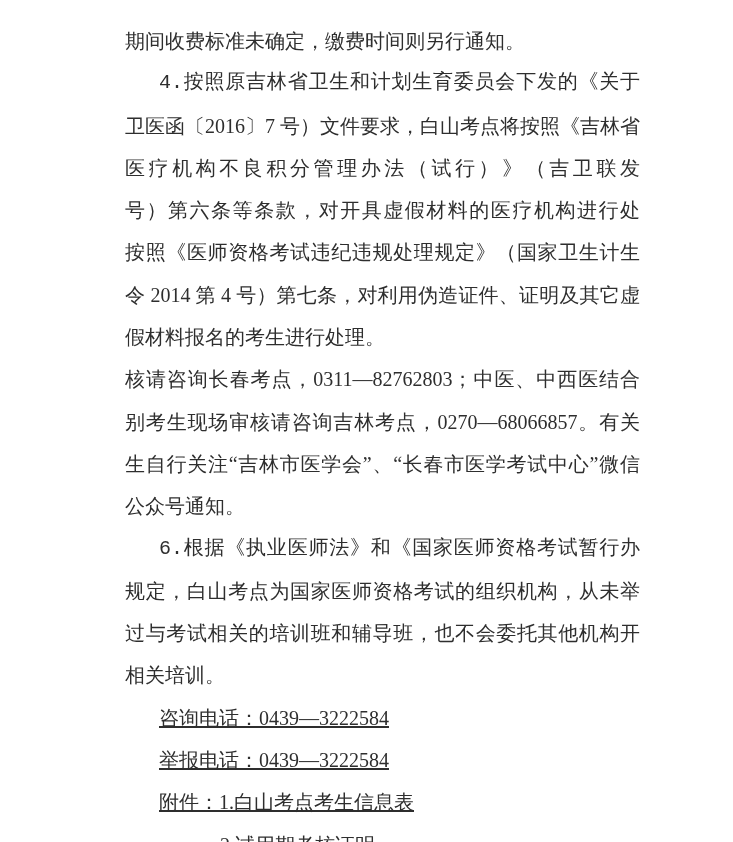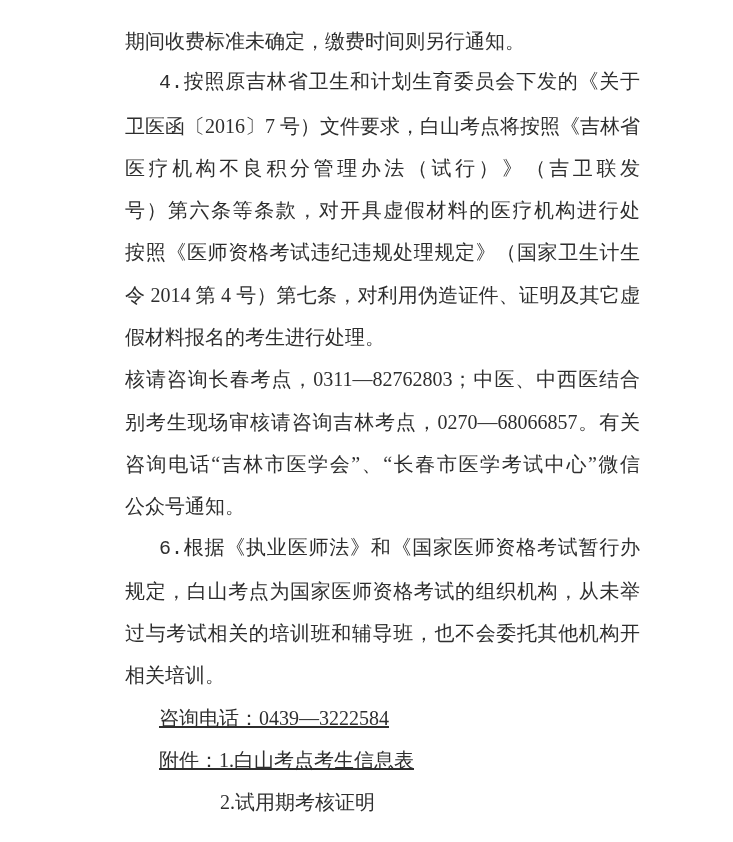--- a/index.html
+++ b/index.html
@@ -77,23 +77,24 @@
       <div class="line end">期间收费标准未确定，缴费时间则另行通知。</div>
       <div class="line para">4.按照原吉林省卫生和计划生育委员会下发的《关于进</div>
       <div class="line full">卫医函〔2016〕7 号）文件要求，白山考点将按照《吉林省</div>
       <div class="line full">医疗机构不良积分管理办法（试行）》（吉卫联发〔2015〕33</div>
       <div class="line full">号）第六条等条款，对开具虚假材料的医疗机构进行处理；</div>
       <div class="line full">按照《医师资格考试违纪违规处理规定》（国家卫生计生委</div>
       <div class="line full">令 2014 第 4 号）第七条，对利用伪造证件、证明及其它虚</div>
       <div class="line end">假材料报名的考生进行处理。</div>
       <div class="line full">核请咨询长春考点，0311—82762803；中医、中西医结合类</div>
       <div class="line full">别考生现场审核请咨询吉林考点，0270—68066857。有关考</div>
-      <div class="line full">咨询电话“吉林市医学会”、“长春市医学考试中心”微信</div>
+      <div class="line full">生自行关注“吉林市医学会”、“长春市医学考试中心”微信</div>
       <div class="line end">公众号通知。</div>
       <div class="line para">6.根据《执业医师法》和《国家医师资格考试暂行办法》</div>
       <div class="line full">规定，白山考点为国家医师资格考试的组织机构，从未举办</div>
       <div class="line full">过与考试相关的培训班和辅导班，也不会委托其他机构开展</div>
       <div class="line end">相关培训。</div>
       <div class="line label">咨询电话：0439—3222584</div>
+      <div class="line label">举报电话：0439—3222584</div>
       <div class="line label">附件：1.白山考点考生信息表</div>
       <div class="line attach">2.试用期考核证明</div>
     </div>
 </div>
 
 </body></html>

